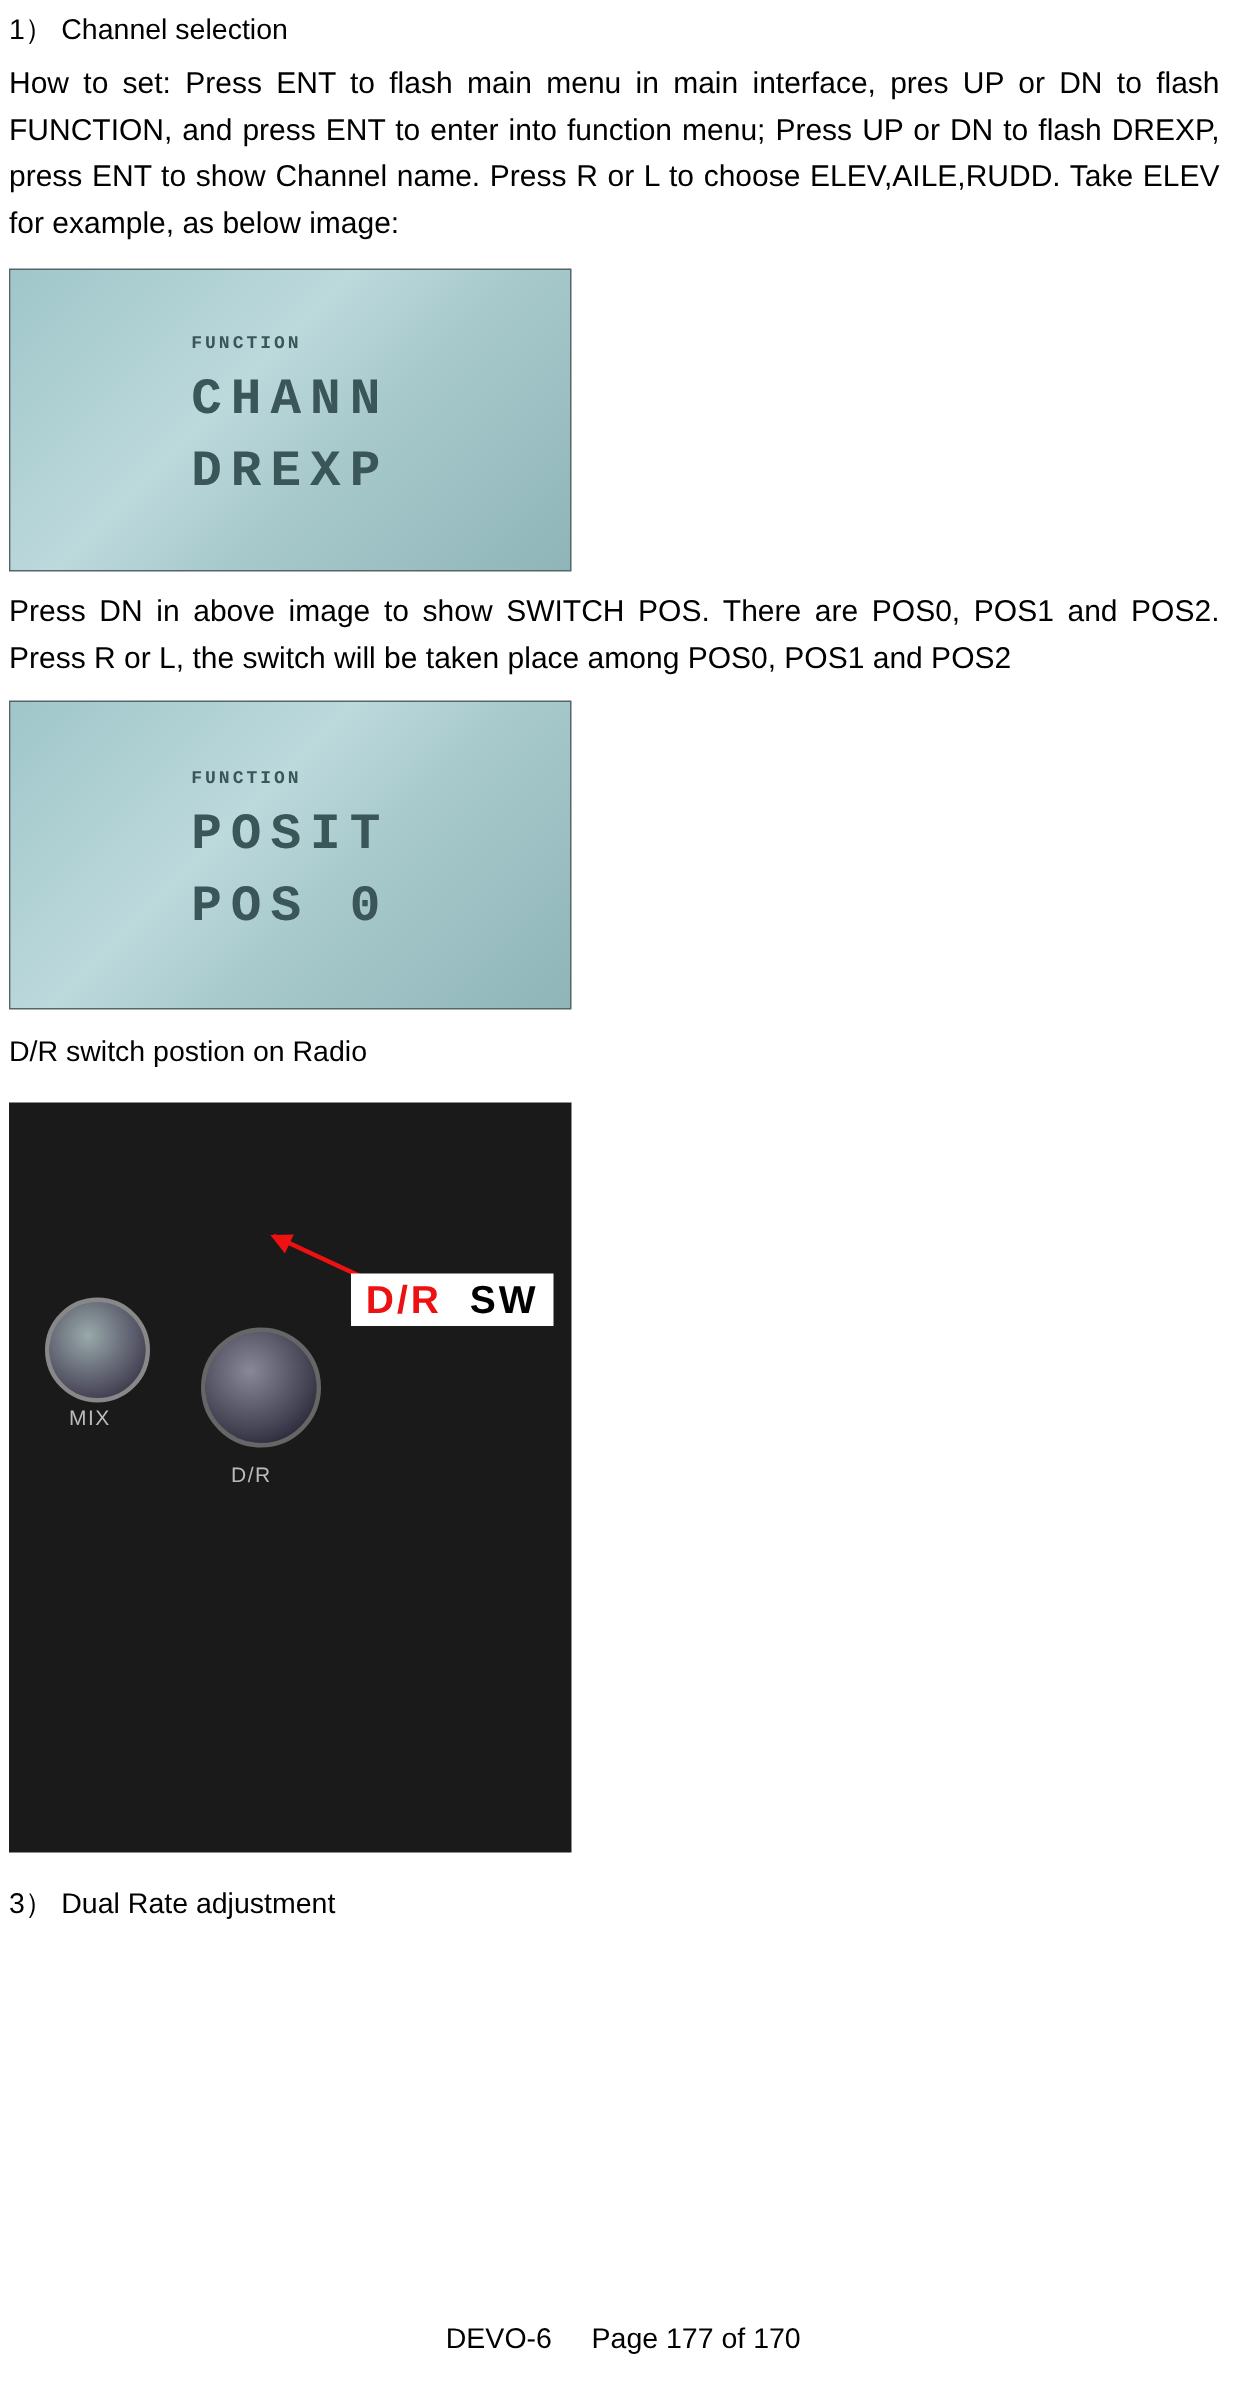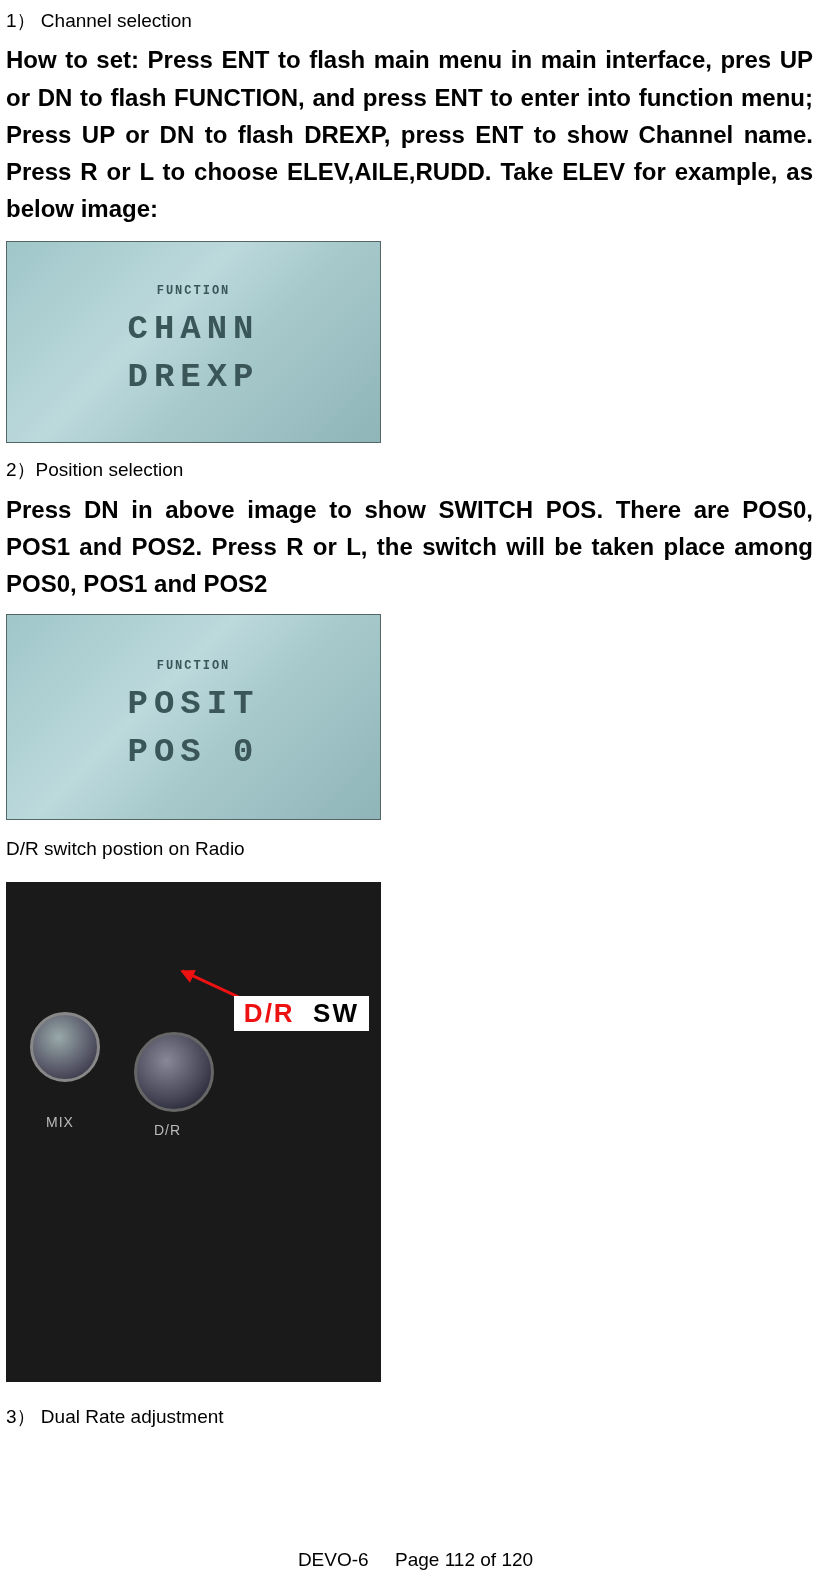--- a/index.html
+++ b/index.html
@@ -1,57 +1,55 @@
 <!DOCTYPE html>
 <html><head>
 <meta charset="utf-8">
 <style>
   * { box-sizing: border-box; margin: 0; padding: 0; }
   html, body { width: 831px; background: #fff; font-family: Arial, Helvetica, sans-serif; color: #000; }
   .page { width: 831px; min-height: 1593px; padding: 6px 18px 16px 6px; position: relative; }
-  .para { font-size: 24px; line-height: 1.55; text-align: justify; font-weight: bold; }
+  .para { font-size: 20px; line-height: 1.55; text-align: justify; }
   .heading { font-size: 19px; line-height: 1.55; }
   .block { margin-bottom: 6px; }
   .img-placeholder {
     background: linear-gradient(135deg, #9fc6c9 0%, #bcd9dc 40%, #a7c9cc 60%, #8fb5b8 100%);
     border: 1px solid #566;
     display: flex; align-items: center; justify-content: center;
     color: #3a5658; font-family: "Courier New", monospace; font-weight: bold;
-    text-align: center;
   }
   .lcd1 { width: 375px; height: 202px; margin: 14px 0 12px 0; font-size: 34px; letter-spacing: 6px; line-height: 1.4; }
   .lcd2 { width: 375px; height: 206px; margin: 12px 0 14px 0; font-size: 34px; letter-spacing: 6px; line-height: 1.4; }
   .radio { width: 375px; height: 500px; margin: 18px 0 20px 0; background: #1a1a1a; position: relative; }
   .radio .label-box { position: absolute; top: 114px; right: 12px; background: #fff; padding: 2px 10px; font-size: 26px; font-weight: bold; color: #e11; letter-spacing: 2px; }
   .radio .label-box .sw { color: #000; text-align: center; }
   .radio .arrow { position: absolute; top: 138px; right: 90px; width: 120px; height: 3px; background: #e11; transform: rotate(25deg); transform-origin: right center; }
   .radio .arrow::before { content: ""; position: absolute; left: -2px; top: -5px; border-right: 14px solid #e11; border-top: 7px solid transparent; border-bottom: 7px solid transparent; }
   .radio .knob1 { position: absolute; left: 24px; top: 130px; width: 70px; height: 70px; border-radius: 50%; background: radial-gradient(circle at 40% 35%, #9aa 0%, #556 60%, #223 100%); border: 3px solid #888; }
   .radio .knob2 { position: absolute; left: 128px; top: 150px; width: 80px; height: 80px; border-radius: 50%; background: radial-gradient(circle at 40% 35%, #889 0%, #445 60%, #112 100%); border: 3px solid #666; }
-  .radio .txt-mix { position: absolute; left: 40px; top: 232px; color: #bbb; font-size: 14px; letter-spacing: 1px; }
+  .radio .txt-mix { position: absolute; left: 40px; top: 202px; color: #bbb; font-size: 14px; letter-spacing: 1px; }
   .radio .txt-dr  { position: absolute; left: 148px; top: 240px; color: #bbb; font-size: 14px; letter-spacing: 1px; }
   .footer { position: absolute; bottom: 22px; left: 0; width: 100%; text-align: center; font-size: 19px; }
 </style>
 </head>
 <body>
 
 <div class="page">
 
   <p class="heading block">1） Channel selection</p>
   <p class="para block">How to set: Press ENT to flash main menu in main interface, pres UP or DN to flash FUNCTION, and press ENT to enter into function menu; Press UP or DN to flash DREXP, press ENT to show Channel name. Press R or L to choose ELEV,AILE,RUDD. Take ELEV for example, as below image:</p>
 
   <div class="img-placeholder lcd1">
     <div>
       <div style="font-size:12px; letter-spacing:2px; margin-bottom:6px;">FUNCTION</div>
       <div>CHANN</div>
       <div>DREXP</div>
     </div>
   </div>
 
-  <p class="heading block">2）Position selection</p>
   <p class="para block">Press DN in above image to show SWITCH POS. There are POS0, POS1 and POS2. Press R or L, the switch will be taken place among POS0, POS1 and POS2</p>
 
   <div class="img-placeholder lcd2">
     <div>
       <div style="font-size:12px; letter-spacing:2px; margin-bottom:6px;">FUNCTION</div>
       <div>POSIT</div>
       <div>POS 0</div>
     </div>
   </div>
 
@@ -67,16 +65,16 @@
       <span>D/R</span>
       <span class="sw">&nbsp;</span><span class="sw">SW</span>
     </div>
   </div>
 
   <p class="heading block">3） Dual Rate adjustment</p>
 
   <div class="footer">
     <span>DEVO-6</span>
     &nbsp;&nbsp;&nbsp;
-    <span>Page 112 of 120</span>
+    <span>Page 177 of 170</span>
   </div>
 
 </div>
 
 </body></html>

